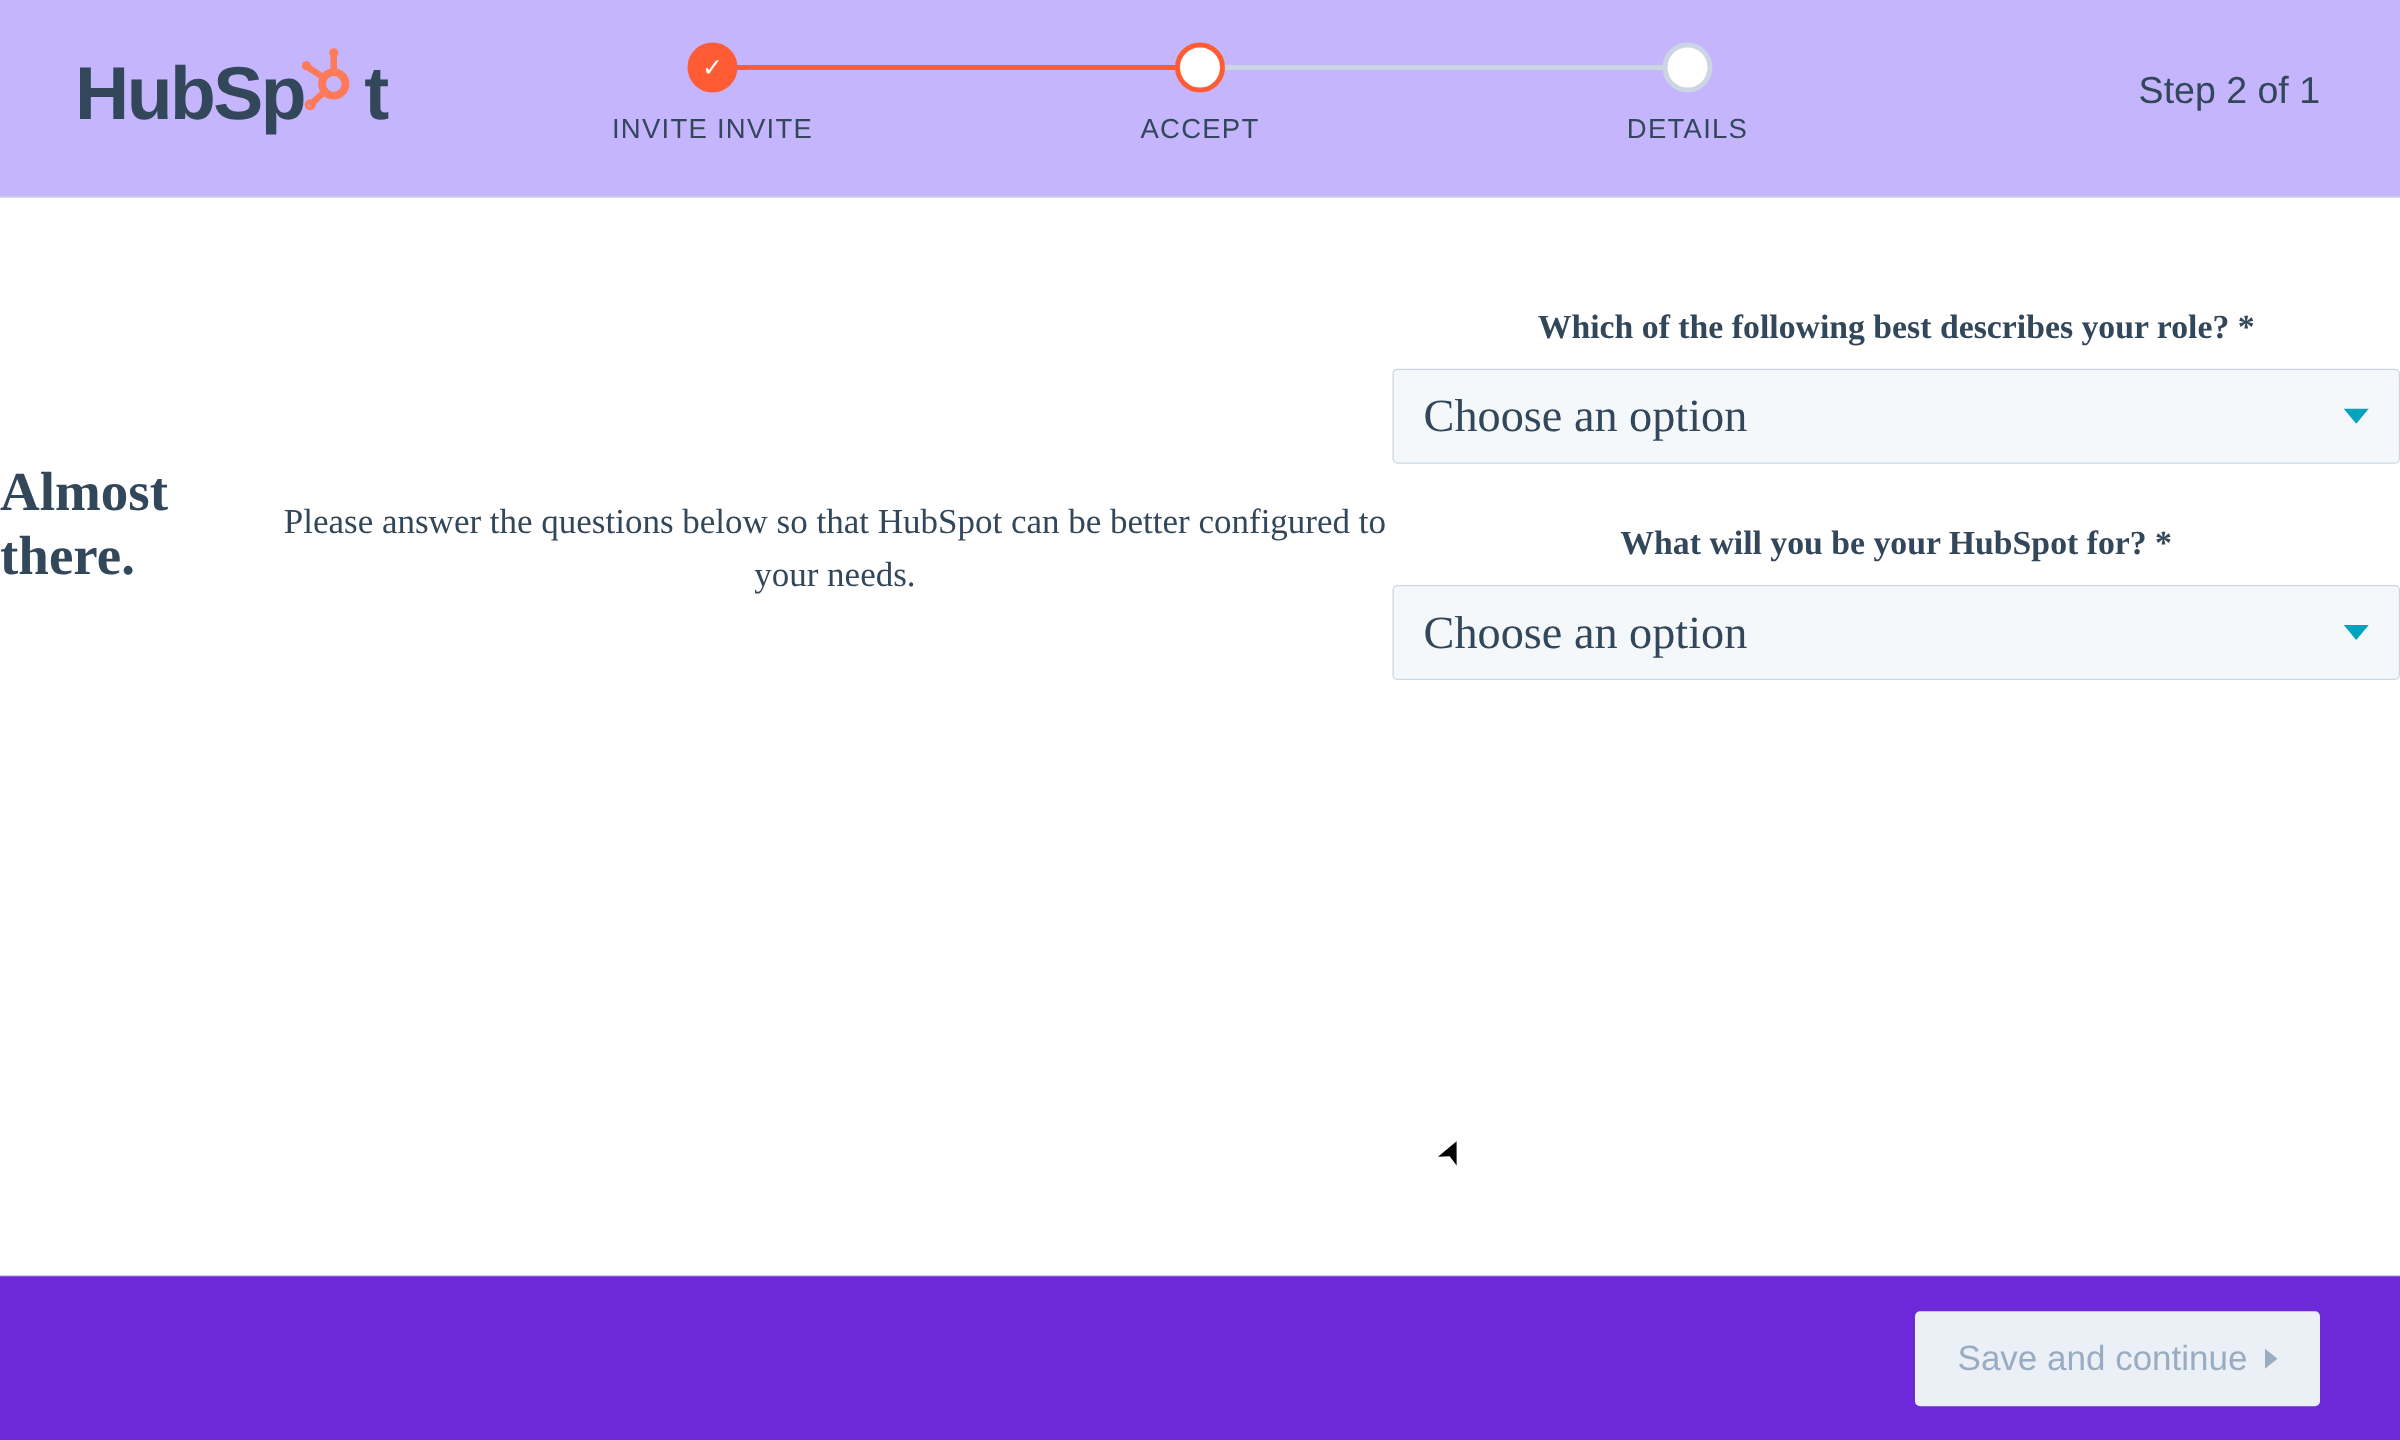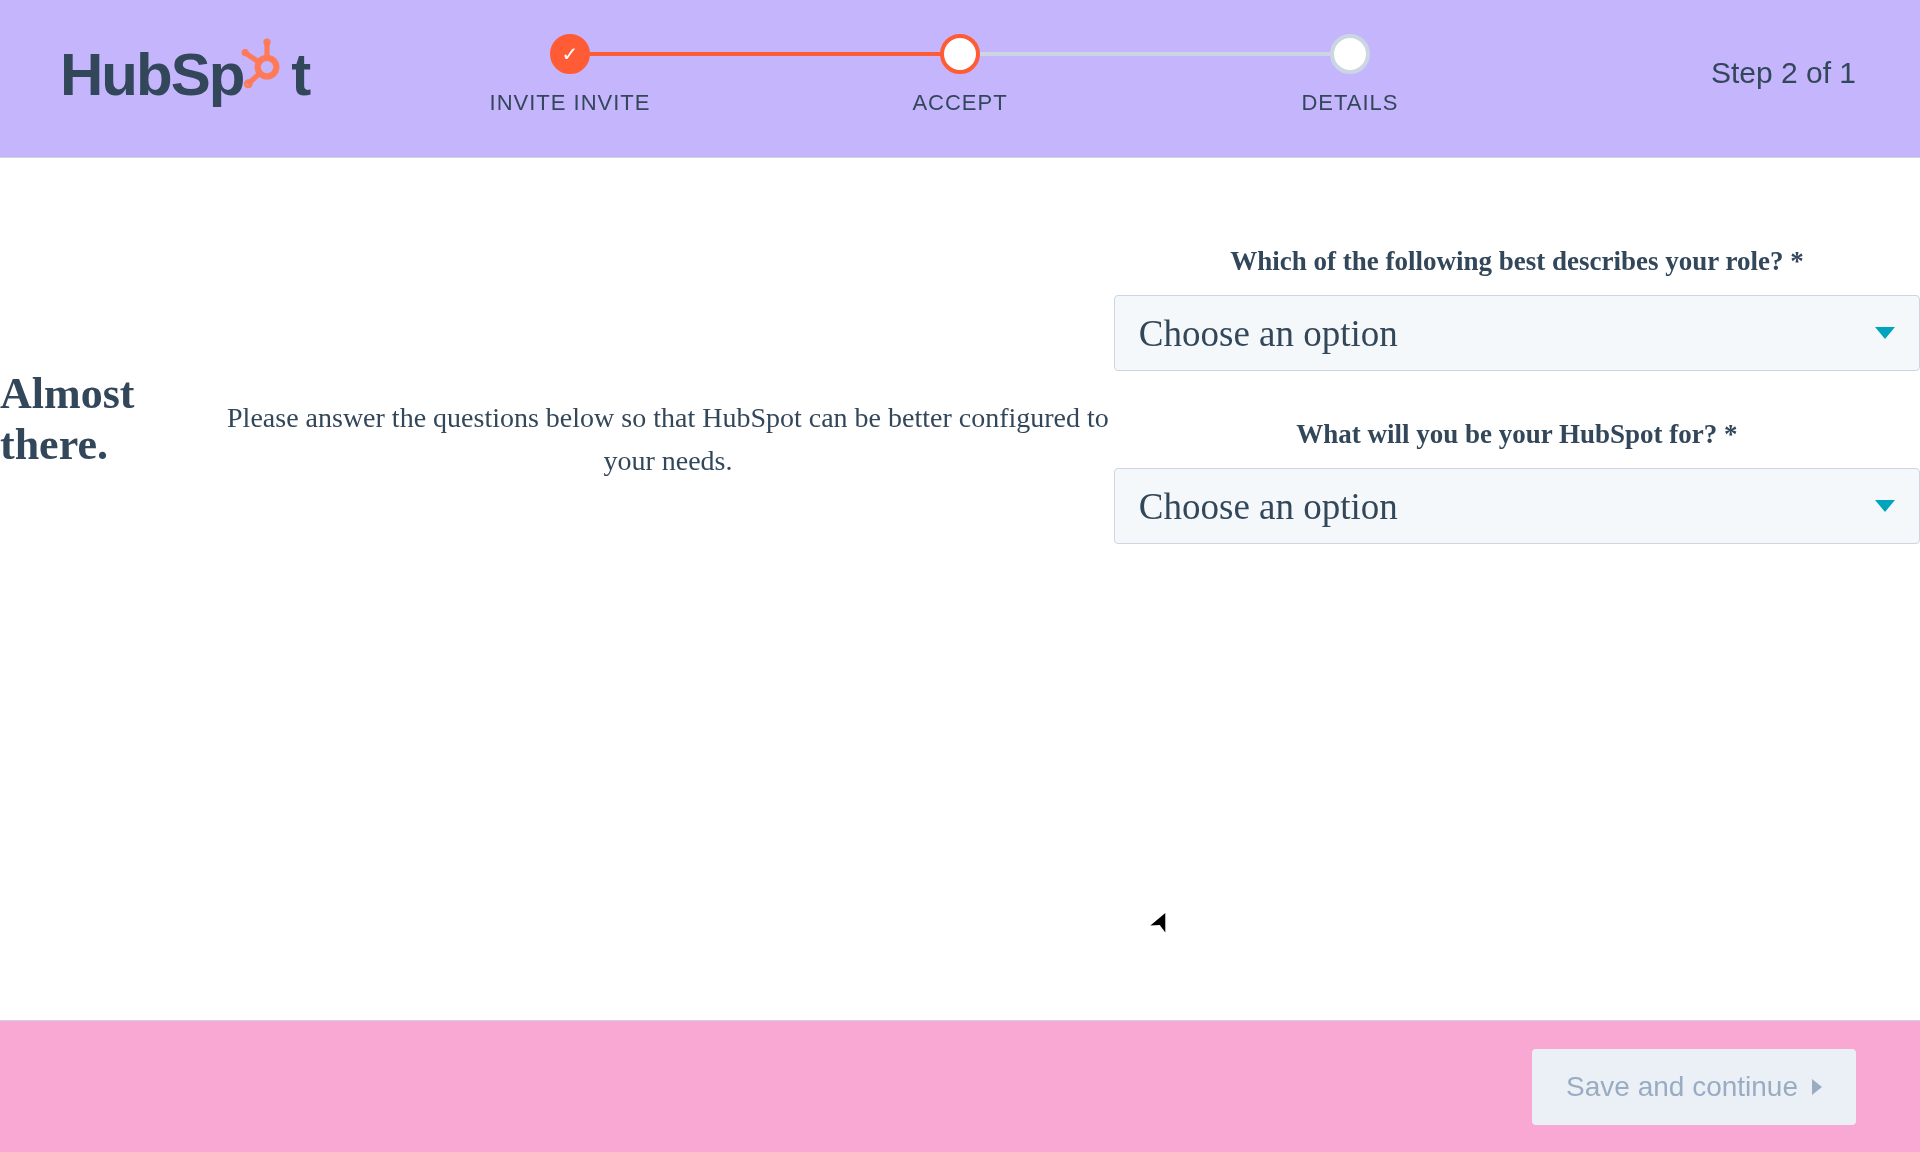--- a/index.html
+++ b/index.html
@@ -149,21 +149,21 @@
     border-right: 10px solid transparent;
     border-top: 12px solid #00a4bd;
   }
 
   
   .footer {
     position: absolute;
     left: 0; right: 0;
     top: 1020px;
     height: 132px;
-    background: #f9a8d4;
+    background: #6d28d9;
     border-top: 1px solid #cbd6e2;
     display: flex;
     align-items: center;
     justify-content: flex-end;
     padding-right: 64px;
   }
   .save-btn {
     background: #eaf0f6;
     color: #99acc2;
     font-size: 28px;

